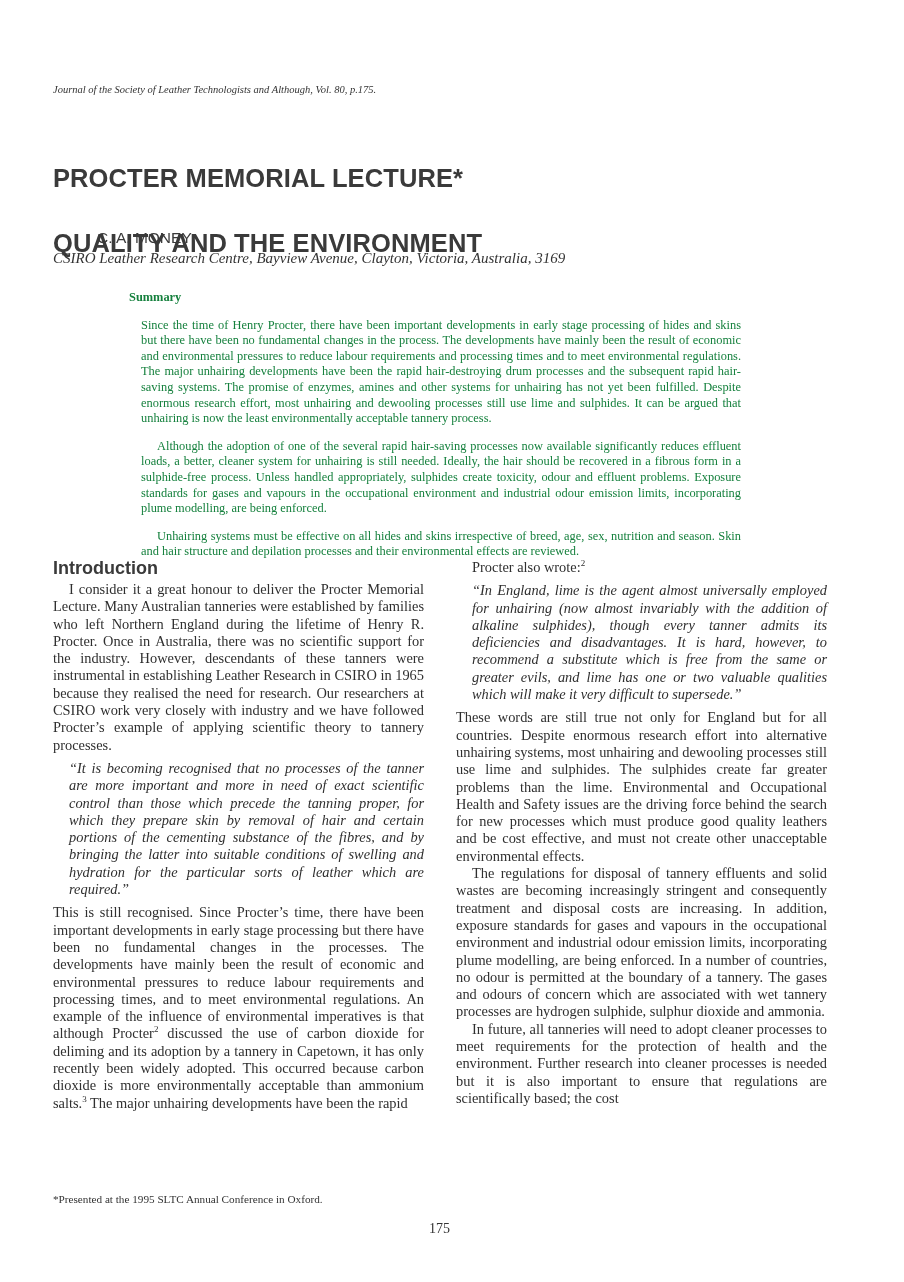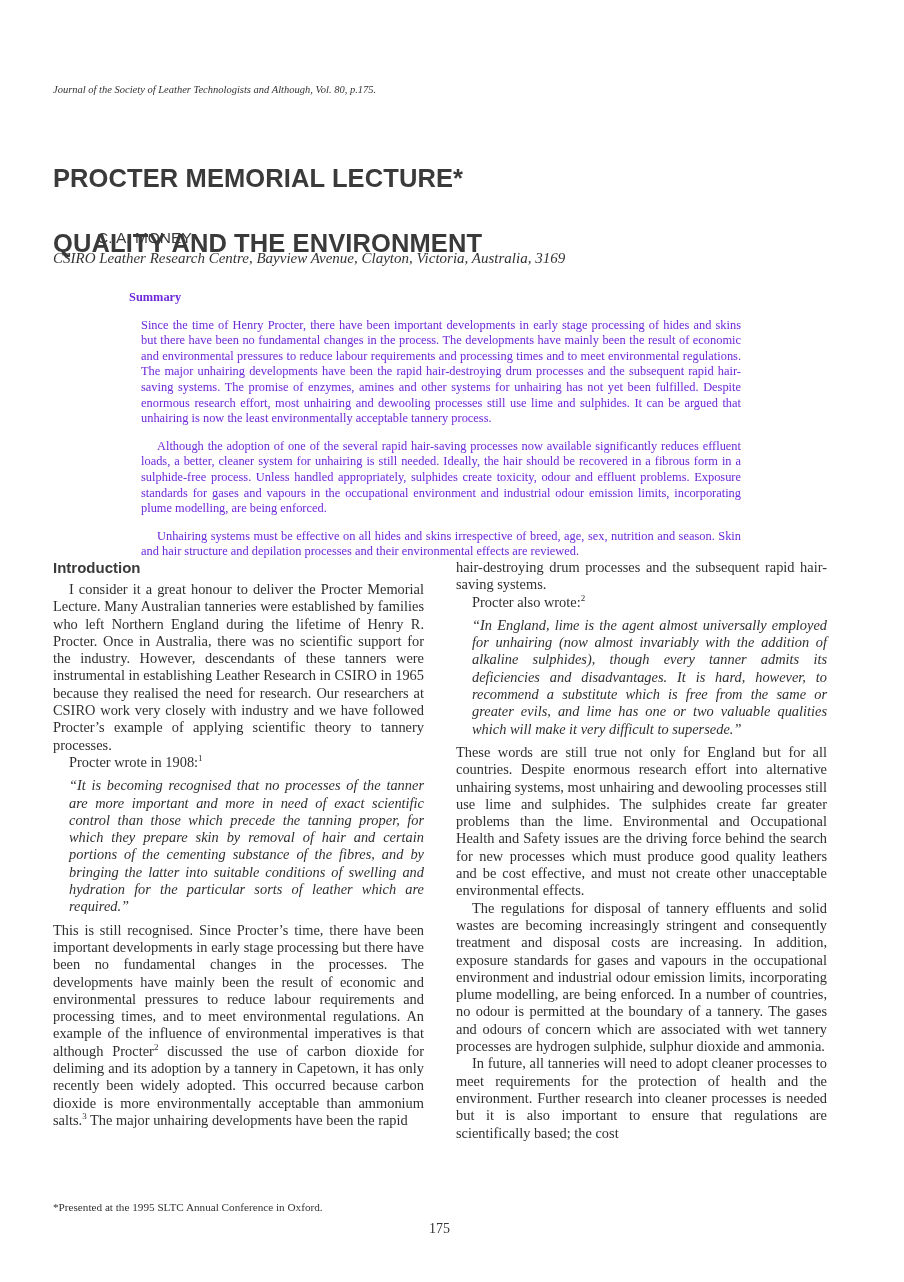--- a/index.html
+++ b/index.html
@@ -2,33 +2,33 @@
 <html><head>
 <meta charset="utf-8">
 <style>
   html, body { margin: 0; padding: 0; background: #ffffff; }
   body { width: 904px; height: 1282px; position: relative; overflow: hidden; color: #2a2a2a; font-family: "Liberation Serif", serif; }
   .journal-line { position: absolute; left: 53px; top: 84px; font-size: 10.5px; font-style: italic; color: #333; }
   .title { position: absolute; left: 53px; top: 128px; font-family: "Liberation Sans", sans-serif; font-weight: bold; font-size: 25.5px; line-height: 27.5px; color: #3a3a3a; letter-spacing: 0.1px; }
   .title div { white-space: nowrap; margin-top: 37px; }
   .author { position: absolute; left: 53px; top: 229px; font-family: "Liberation Sans", sans-serif; font-weight: normal; font-size: 15.5px; color: #3a3a3a; margin-left: 44px; }
   .affiliation { position: absolute; left: 53px; top: 250px; font-size: 15px; font-style: italic; color: #333; text-align: right; }
-  .summary { position: absolute; left: 129px; top: 290px; width: 624px; font-size: 12.4px; line-height: 15.6px; text-align: justify; color: #6d28d9; }
+  .summary { position: absolute; left: 129px; top: 290px; width: 624px; font-size: 12.4px; line-height: 15.6px; text-align: justify; color: #15803d; }
   .summary h3 { margin: 0; font-size: 12.4px; font-weight: bold; line-height: 15.6px; }
   .summary p { margin: 12px; }
   .summary p.indent { text-indent: 16px; }
   .col { position: absolute; top: 559px; width: 371px; font-size: 14.4px; line-height: 17.3px; text-align: justify; color: #2f2f2f; }
   .col.left { left: 53px; }
   .col.right { left: 456px; }
   .col p { margin: 0; }
   .col p.indent { text-indent: 16px; }
-  .section-head { font-family: "Liberation Sans", sans-serif; font-weight: bold; font-size: 15px; line-height: 18px; margin: 0 0 4px 0; color: #3a3a3a; }
+  .section-head { font-family: "Liberation Sans", sans-serif; font-weight: bold; font-size: 18px; line-height: 18px; margin: 0 0 4px 0; color: #3a3a3a; }
   .quote { font-style: italic; margin: 6px 0 6px 16px !important; }
   sup { font-size: 9px; line-height: 0; }
-  .footnote { position: absolute; left: 53px; top: 1193px; font-size: 11.2px; color: #333; margin-top: 8px; }
+  .footnote { position: absolute; left: 53px; top: 1193px; font-size: 11.2px; color: #333; }
   .page-number { position: absolute; left: 429px; top: 1221px; font-size: 14px; color: #333; }
 </style>
 </head>
 <body>
 
 <div class="journal-line">Journal of the Society of Leather Technologists and Although, Vol. 80, p.175.</div>
 
 <div class="title">
   <div>PROCTER MEMORIAL LECTURE*</div>
   <div>QUALITY AND THE ENVIRONMENT</div>
@@ -40,27 +40,25 @@
 <div class="summary">
   <h3>Summary</h3>
   <p>Since the time of Henry Procter, there have been important developments in early stage processing of hides and skins but there have been no fundamental changes in the process. The developments have mainly been the result of economic and environmental pressures to reduce labour requirements and processing times and to meet environmental regulations. The major unhairing developments have been the rapid hair-destroying drum processes and the subsequent rapid hair-saving systems. The promise of enzymes, amines and other systems for unhairing has not yet been fulfilled. Despite enormous research effort, most unhairing and dewooling processes still use lime and sulphides. It can be argued that unhairing is now the least environmentally acceptable tannery process.</p>
   <p class="indent">Although the adoption of one of the several rapid hair-saving processes now available significantly reduces effluent loads, a better, cleaner system for unhairing is still needed. Ideally, the hair should be recovered in a fibrous form in a sulphide-free process. Unless handled appropriately, sulphides create toxicity, odour and effluent problems. Exposure standards for gases and vapours in the occupational environment and industrial odour emission limits, incorporating plume modelling, are being enforced.</p>
   <p class="indent">Unhairing systems must be effective on all hides and skins irrespective of breed, age, sex, nutrition and season. Skin and hair structure and depilation processes and their environmental effects are reviewed.</p>
 </div>
 
 <div class="col left">
   <div class="section-head">Introduction</div>
   <p class="indent">I consider it a great honour to deliver the Procter Memorial Lecture. Many Australian tanneries were established by families who left Northern England during the lifetime of Henry R. Procter. Once in Australia, there was no scientific support for the industry. However, descendants of these tanners were instrumental in establishing Leather Research in CSIRO in 1965 because they realised the need for research. Our researchers at CSIRO work very closely with industry and we have followed Procter’s example of applying scientific theory to tannery processes.</p>
-  <p class="indent"><span>Procter wrote in 1908:</span><sup>1</sup></p>
   <p class="quote">“It is becoming recognised that no processes of the tanner are more important and more in need of exact scientific control than those which precede the tanning proper, for which they prepare skin by removal of hair and certain portions of the cementing substance of the fibres, and by bringing the latter into suitable conditions of swelling and hydration for the particular sorts of leather which are required.”</p>
   <p><span>This is still recognised. Since Procter’s time, there have been important developments in early stage processing but there have been no fundamental changes in the processes. The developments have mainly been the result of economic and environmental pressures to reduce labour requirements and processing times, and to meet environmental regulations. An example of the influence of environmental imperatives is that although Procter</span><sup>2</sup><span> discussed the use of carbon dioxide for deliming and its adoption by a tannery in Capetown, it has only recently been widely adopted. This occurred because carbon dioxide is more environmentally acceptable than ammonium salts.</span><sup>3</sup><span> The major unhairing developments have been the rapid</span></p>
 </div>
 
 <div class="col right">
-  <p>hair-destroying drum processes and the subsequent rapid hair-saving systems.</p>
   <p class="indent"><span>Procter also wrote:</span><sup>2</sup></p>
   <p class="quote">“In England, lime is the agent almost universally employed for unhairing (now almost invariably with the addition of alkaline sulphides), though every tanner admits its deficiencies and disadvantages. It is hard, however, to recommend a substitute which is free from the same or greater evils, and lime has one or two valuable qualities which will make it very difficult to supersede.”</p>
   <p>These words are still true not only for England but for all countries. Despite enormous research effort into alternative unhairing systems, most unhairing and dewooling processes still use lime and sulphides. The sulphides create far greater problems than the lime. Environmental and Occupational Health and Safety issues are the driving force behind the search for new processes which must produce good quality leathers and be cost effective, and must not create other unacceptable environmental effects.</p>
   <p class="indent">The regulations for disposal of tannery effluents and solid wastes are becoming increasingly stringent and consequently treatment and disposal costs are increasing. In addition, exposure standards for gases and vapours in the occupational environment and industrial odour emission limits, incorporating plume modelling, are being enforced. In a number of countries, no odour is permitted at the boundary of a tannery. The gases and odours of concern which are associated with wet tannery processes are hydrogen sulphide, sulphur dioxide and ammonia.</p>
   <p class="indent">In future, all tanneries will need to adopt cleaner processes to meet requirements for the protection of health and the environment. Further research into cleaner processes is needed but it is also important to ensure that regulations are scientifically based; the cost</p>
 </div>
 
 <div class="footnote">*Presented at the 1995 SLTC Annual Conference in Oxford.</div>
 <div class="page-number">175</div>
 

